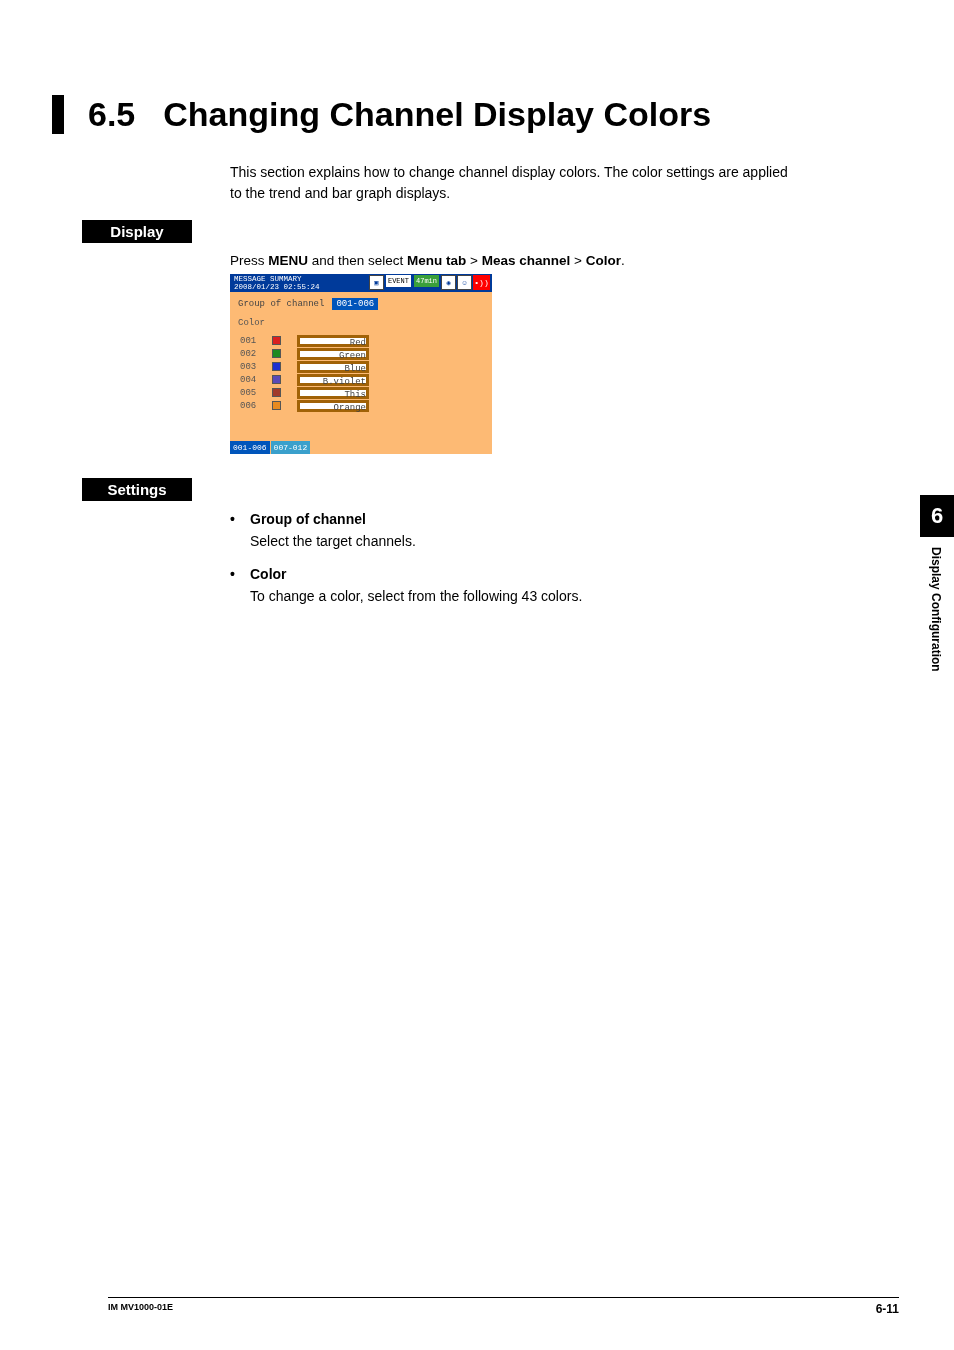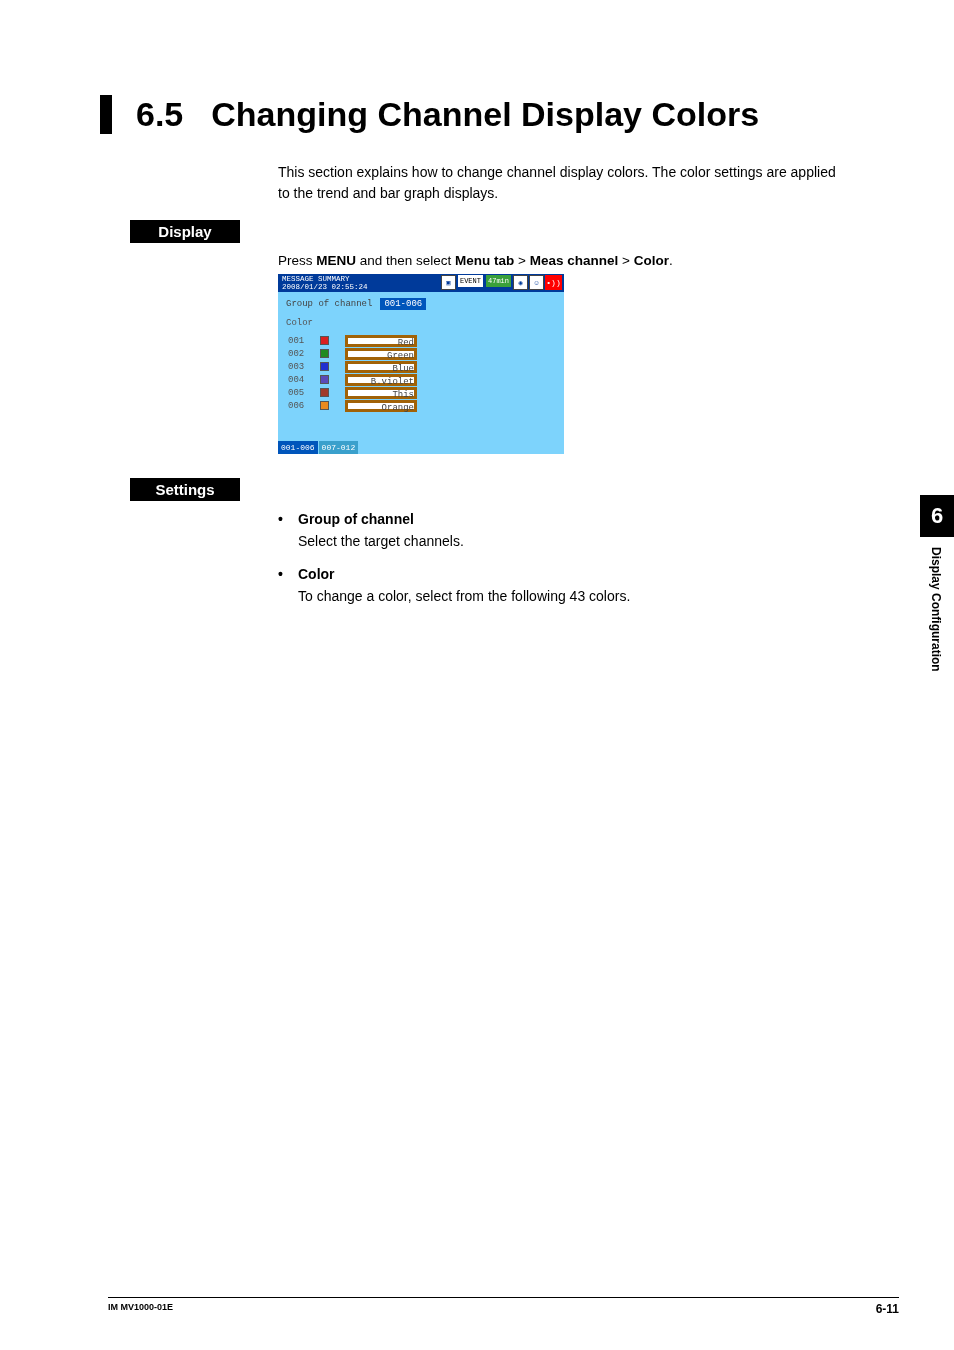--- a/index.html
+++ b/index.html
@@ -1,27 +1,27 @@
 <!DOCTYPE html>
 <html><head>
 <meta charset="utf-8">
 <style>
   * { box-sizing: border-box; margin: 0; padding: 0; }
   html, body { width: 954px; height: 1350px; font-family: Arial, Helvetica, sans-serif; background: #fff; color: #000; }
-  .page { position: relative; width: 954px; height: 1350px; padding: 95px 55px 40px 100px; }
+  .page { position: relative; width: 954px; height: 1350px; padding: 95px 55px 40px 52px; }
   .heading-row { display: flex; align-items: stretch; margin-bottom: 28px; }
   .heading-bar { width: 12px; background: #000; margin-right: 24px; }
   .heading-text { display: flex; align-items: center; }
   .heading-num { font-size: 34px; font-weight: bold; margin-right: 28px; }
   .heading-title { font-size: 34px; font-weight: bold; }
   .intro { margin-left: 178px; font-size: 14px; line-height: 1.5; margin-bottom: 16px; max-width: 560px; }
   .blacklabel { display: inline-block; background: #000; color: #fff; font-weight: bold; font-size: 15px; text-align: center; padding: 3px 0; margin-left: 30px; width: 110px; margin-bottom: 10px; }
   .instruction { margin-left: 178px; font-size: 13.5px; margin-bottom: 6px; }
   .instruction b { font-weight: bold; }
-  .screenshot { margin-left: 178px; width: 286px; height: 180px; background: #7dd3fc; font-family: "Courier New", monospace; font-size: 9px; position: relative; overflow: hidden; margin-bottom: 24px; }
+  .screenshot { margin-left: 178px; width: 262px; height: 180px; background: #fdba74; font-family: "Courier New", monospace; font-size: 9px; position: relative; overflow: hidden; margin-bottom: 24px; }
   .ss-top { background: #003a9a; color: #fff; height: 18px; display: flex; align-items: center; padding: 0 2px; position: relative; }
   .ss-top .left { font-size: 7.5px; line-height: 1.1; padding-left: 2px; }
   .ss-icons { position: absolute; right: 2px; top: 1px; display: flex; gap: 1px; }
   .ss-icon { width: 15px; height: 15px; background: #fff; border: 1px solid #444; display: flex; align-items: center; justify-content: center; font-size: 7px; color: #003a9a; }
   .ss-alarm { width: 17px; height: 15px; background: #f00; color: #fff; font-size: 8px; display: flex; align-items: center; justify-content: center; }
   .ss-pill { background: #fff; color: #000; padding: 0 2px; font-size: 7px; margin: 0 1px; height: 12px; display: inline-flex; align-items: center; }
   .ss-group { padding: 6px 8px; color: #444; display: flex; gap: 8px; align-items: center; }
   .ss-sel { background: #0055bb; color: #fff; padding: 1px 4px; }
   .ss-label { padding: 2px 8px; color: #555; }
   .ss-rows { padding: 4px 10px; }

